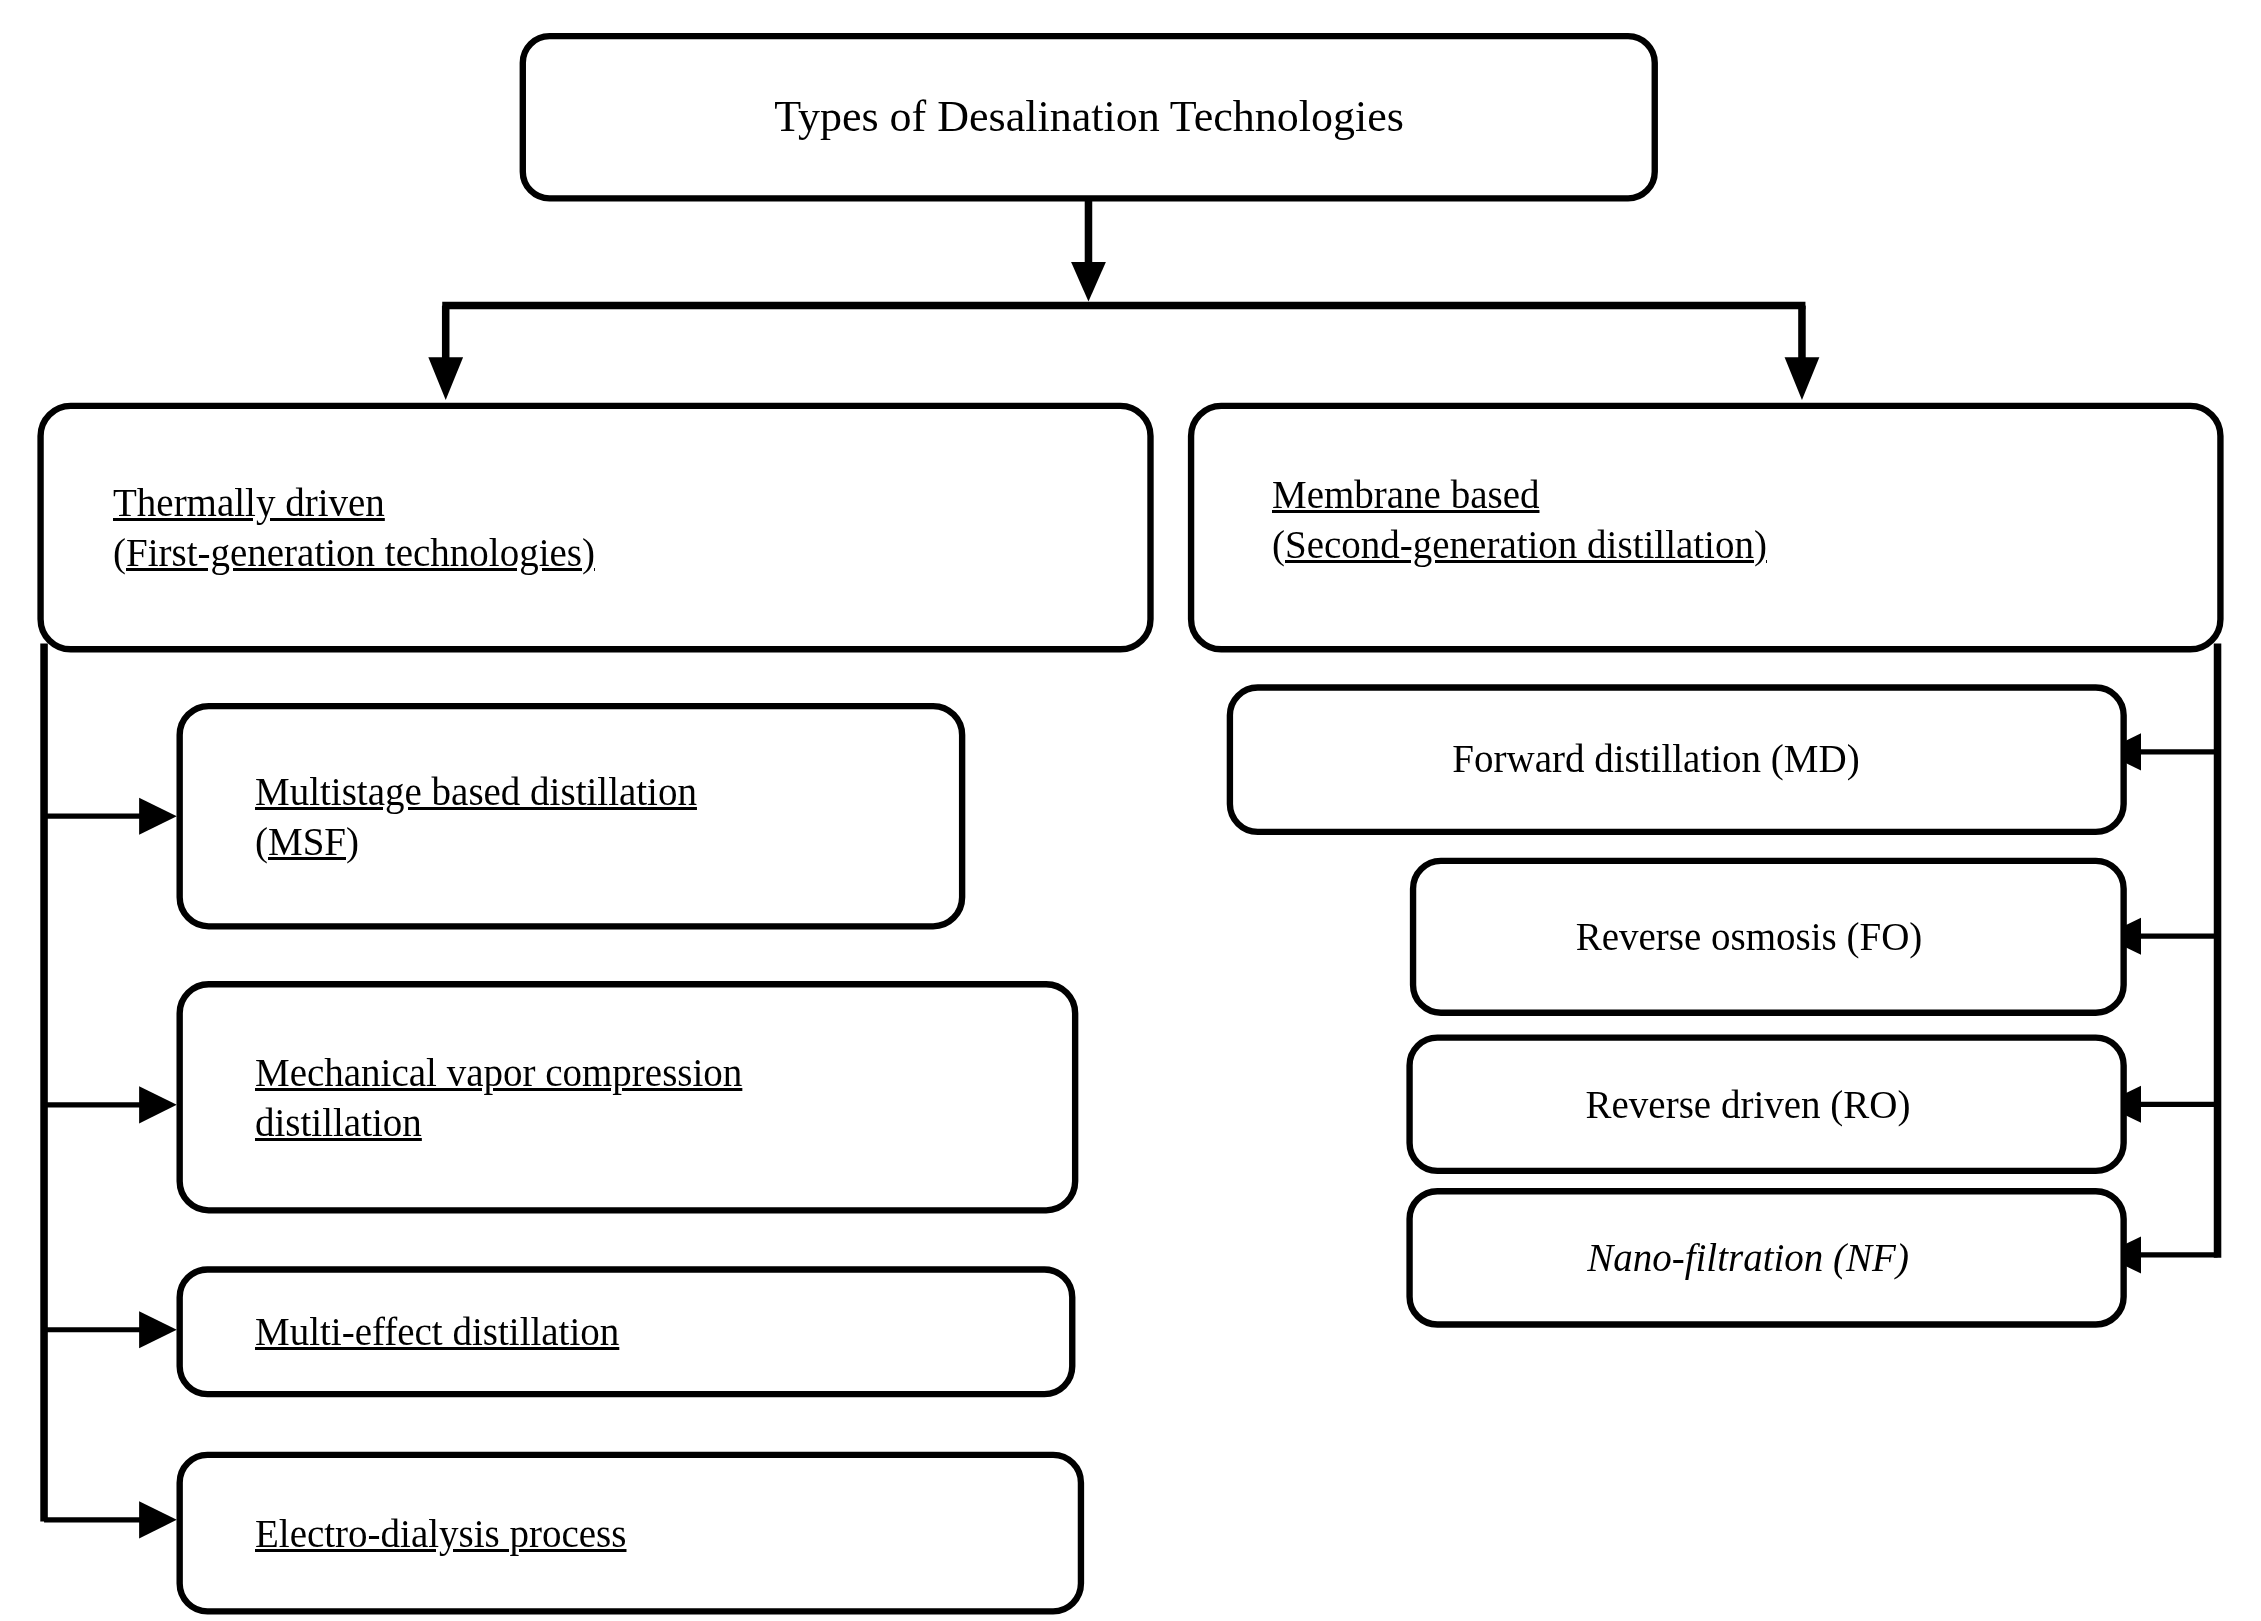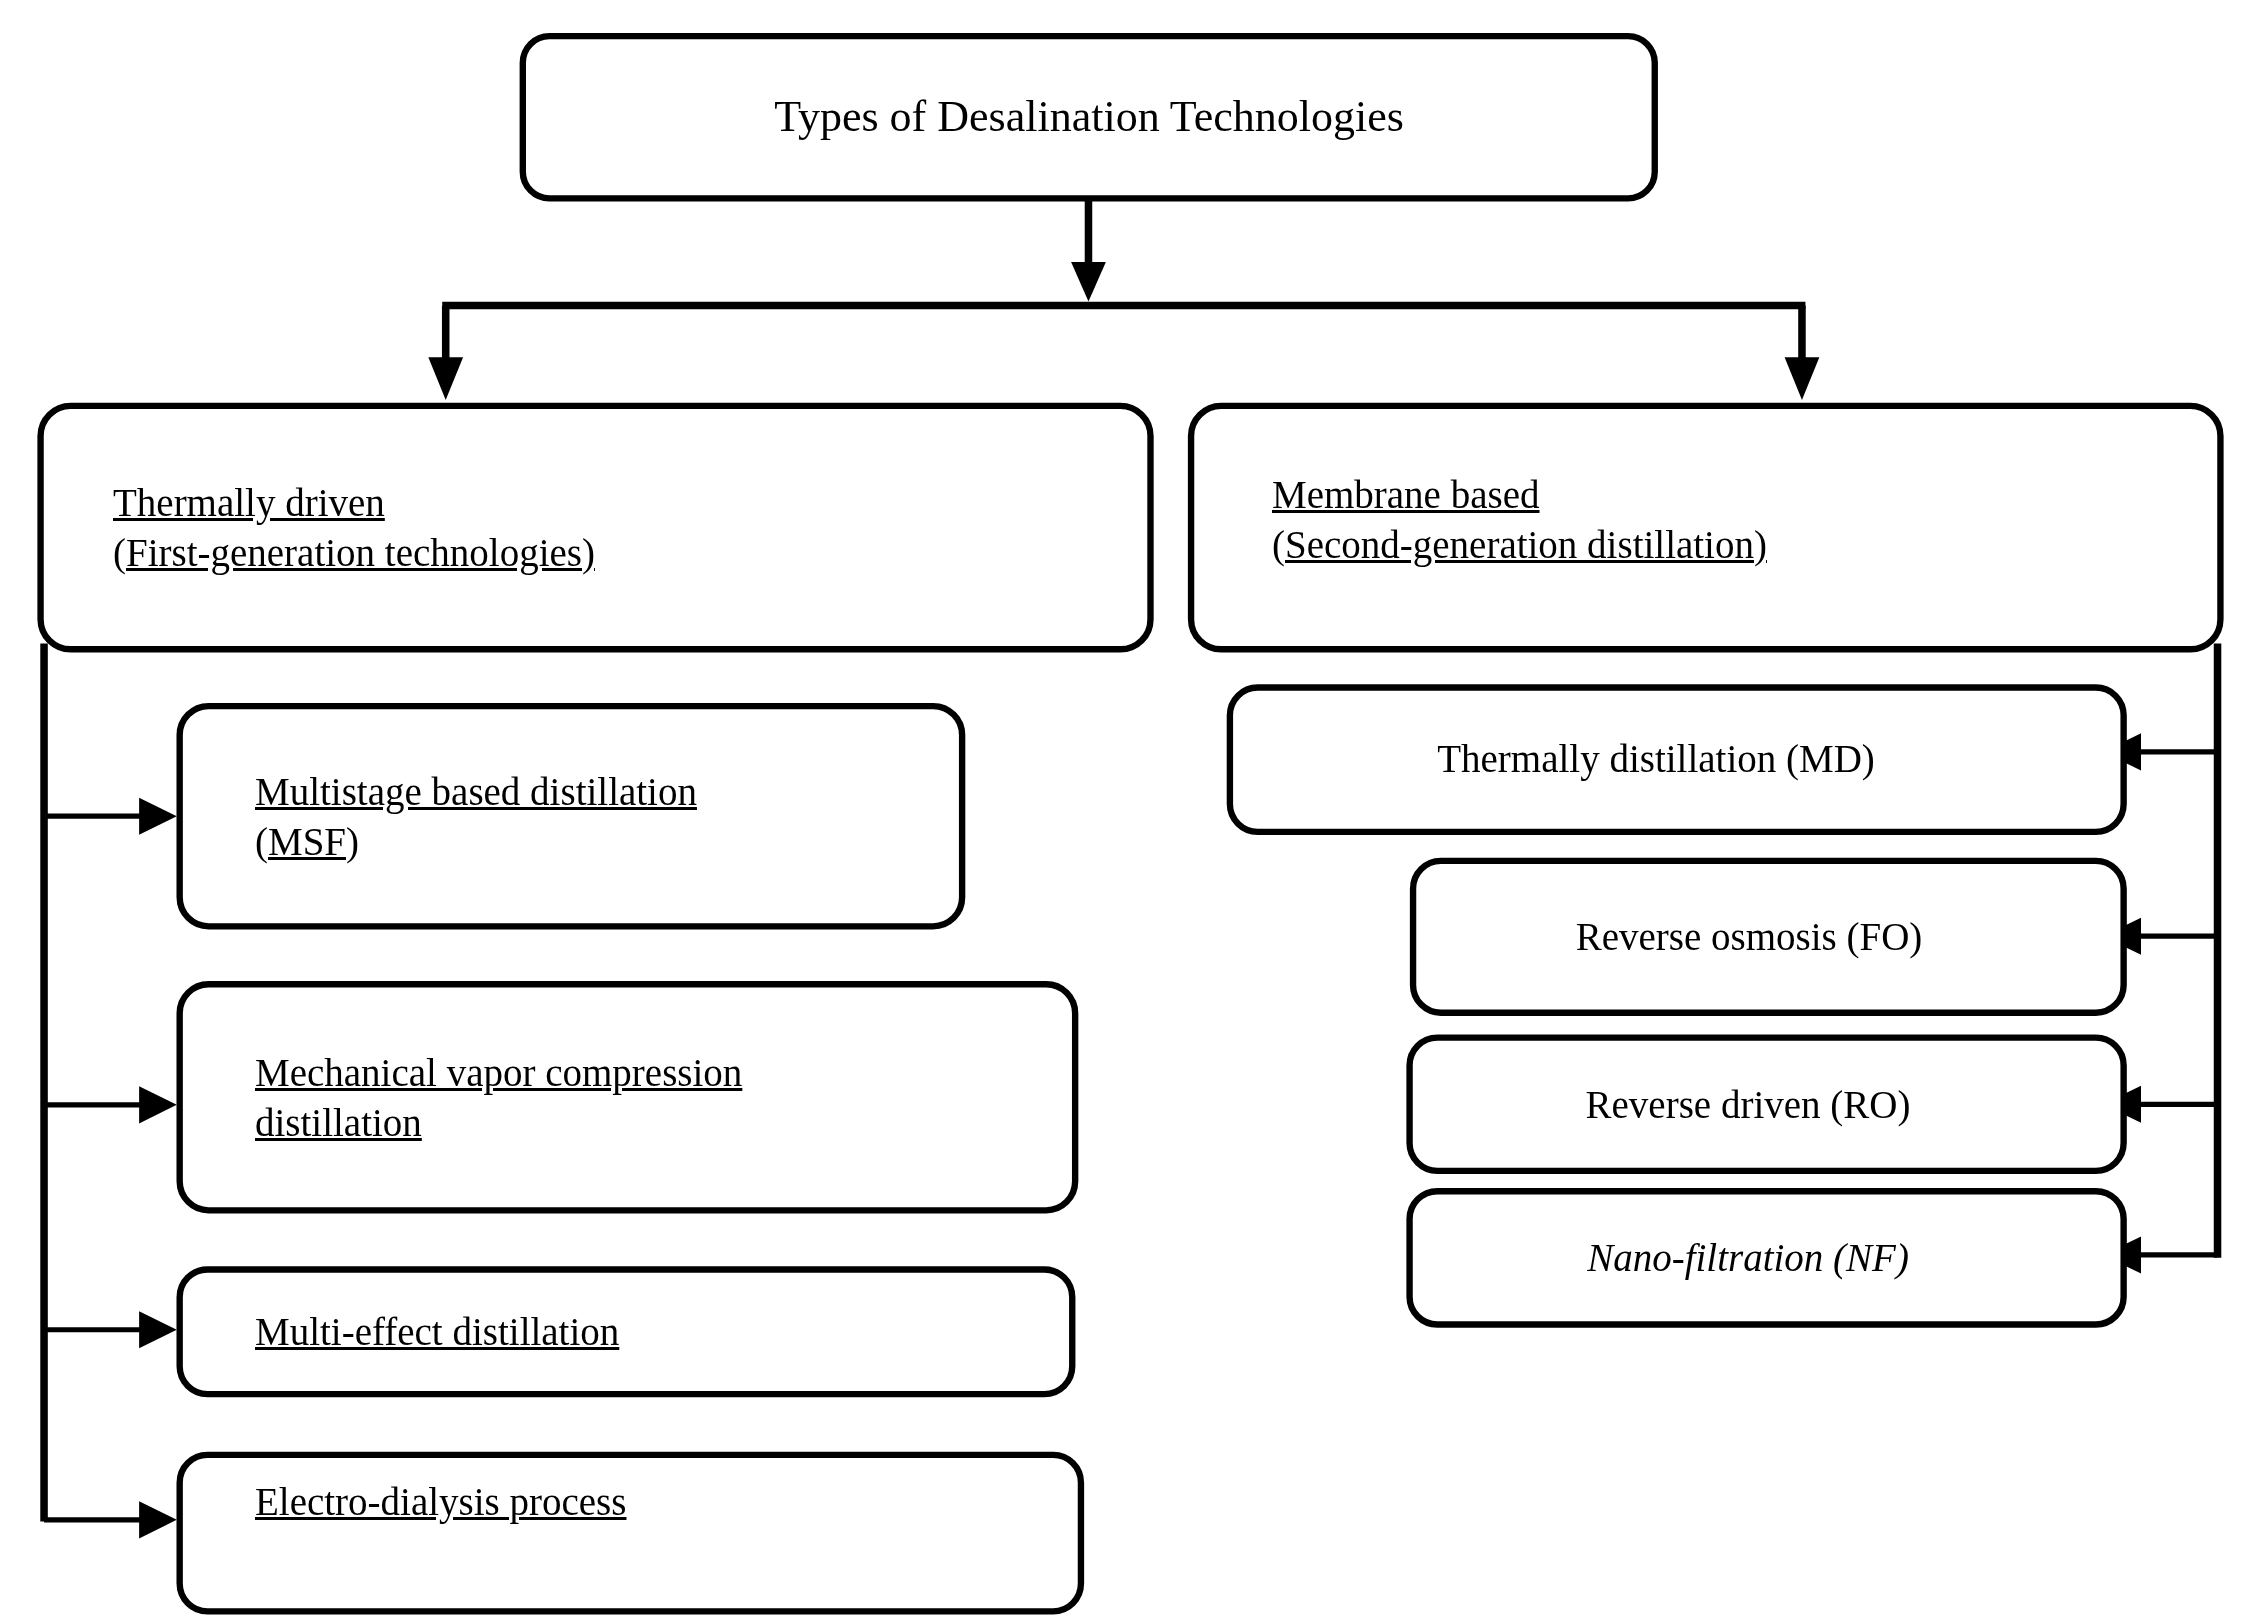--- a/index.html
+++ b/index.html
@@ -147,23 +147,23 @@
 (Second-generation distillation)</div>
 
   <div class="node-text left" style="left:255px; top:719px; width:690px; height:195px;">Multistage based distillation
 (MSF)</div>
 
   <div class="node-text left" style="left:255px; top:997px; width:806px; height:201px;">Mechanical vapor compression
 distillation</div>
 
   <div class="node-text left" style="left:255px; top:1269px; width:800px; height:125px;">Multi-effect distillation</div>
 
-  <div class="node-text left" style="left:255px; top:1423px; width:806px; height:157px;">Electro-dialysis process</div>
+  <div class="node-text left" style="left:255px; top:1455px; width:806px; height:157px;">Electro-dialysis process</div>
 
-  <div class="node-text centered" style="left:1230px; top:687px; width:852px; height:144px;">Thermally distillation (MD)</div>
+  <div class="node-text centered" style="left:1230px; top:687px; width:852px; height:144px;">Forward distillation (MD)</div>
 
   <div class="node-text centered" style="left:1413px; top:861px; width:672px; height:152px;">Reverse osmosis (FO)</div>
 
   <div class="node-text centered" style="left:1410px; top:1038px; width:676px; height:133px;">Reverse driven (RO)</div>
 
   <div class="node-text centered" style="left:1410px; top:1191px; width:676px; height:133px;font-style:italic;">Nano-filtration (NF)</div>
 
 </div>
 
 

